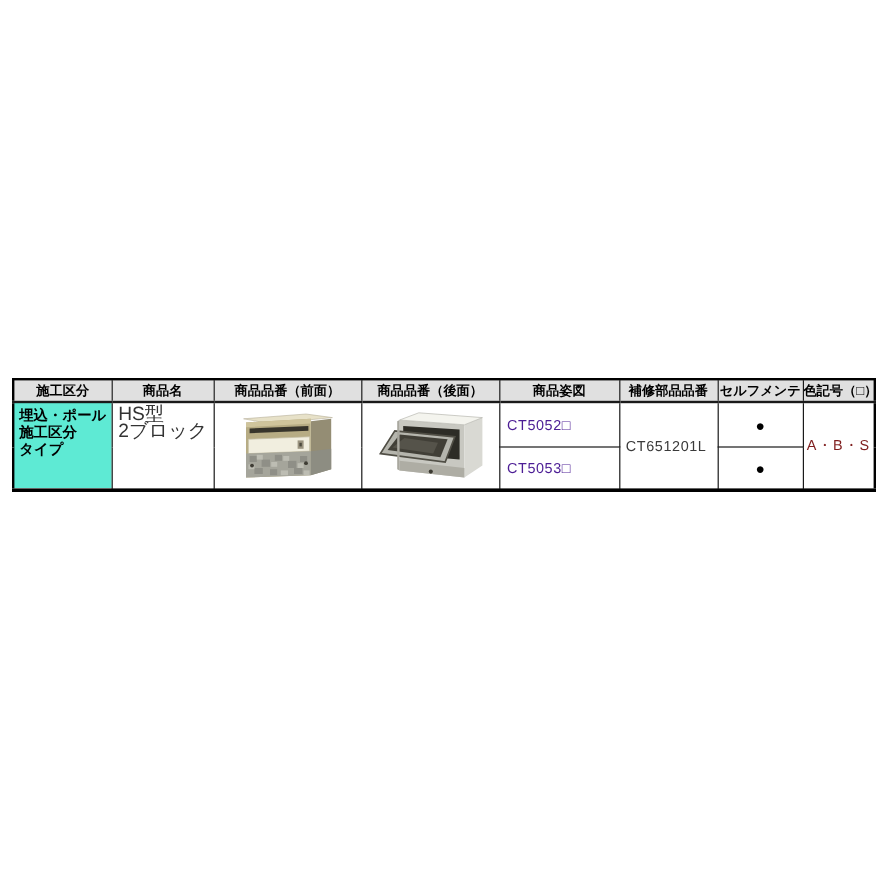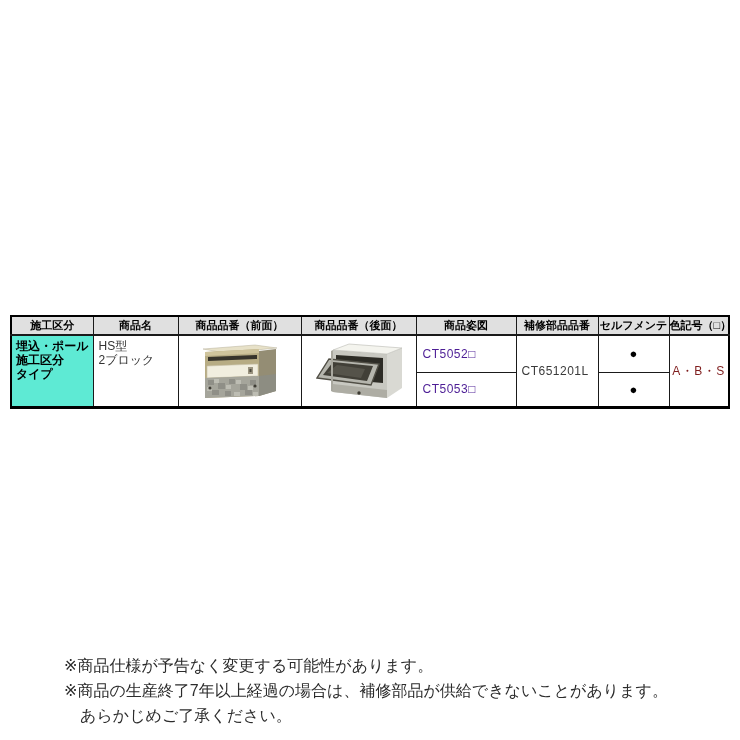--- a/index.html
+++ b/index.html
@@ -50,21 +50,21 @@
   td.cell-construction {
     background: #5eead4;
     font-size: 12px;
     font-weight: bold;
     line-height: 14px;
     vertical-align: top;
     padding: 3px 1px 0 4px;
     color: #000;
   }
   td.cell-product-name {
-    font-size: 12px;
+    font-size: 16px;
     line-height: 14px;
     vertical-align: top;
     padding: 3px 0 0 5px;
     color: #333;
   }
   td.cell-photo {
     text-align: center;
     vertical-align: middle;
     padding: 0;
   }
@@ -202,19 +202,14 @@
       <td class="cell-dot">●</td>
       <td class="cell-color-code" rowspan="2">A・B・S</td>
     </tr>
     <tr class="sub-row-2">
       <td class="cell-code">CT5053□</td>
       <td class="cell-dot">●</td>
     </tr>
   </tbody>
     </table>
 
-  <div class="notes">
-    <div class="note-line">※商品仕様が予告なく変更する可能性があります。</div>
-    <div class="note-line">※商品の生産終了7年以上経過の場合は、補修部品が供給できないことがあります。</div>
-    <div class="note-line indent">あらかじめご了承ください。</div>
-  </div>
 
 </div>
 
 </body></html>

